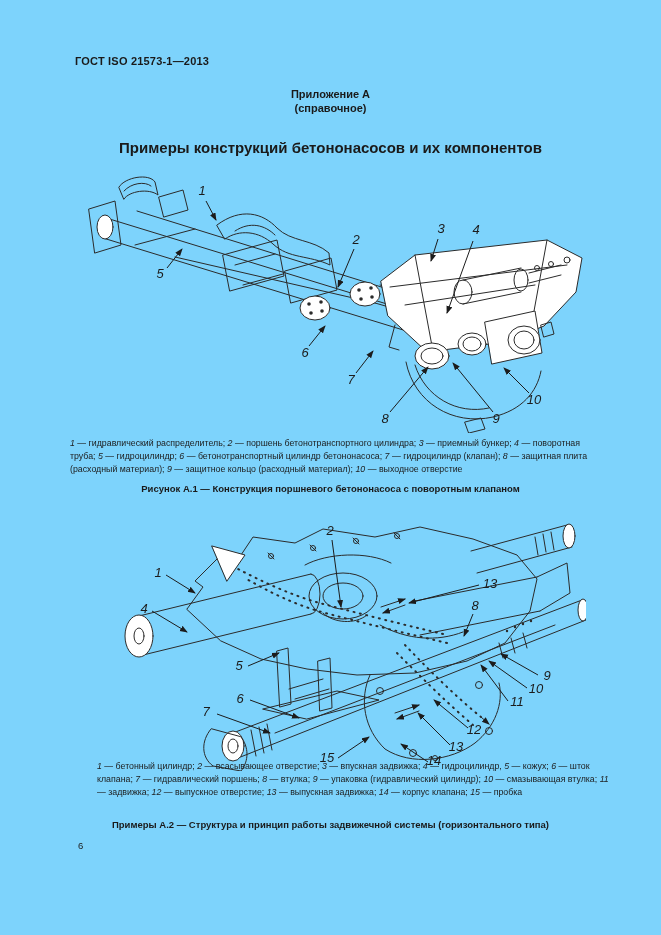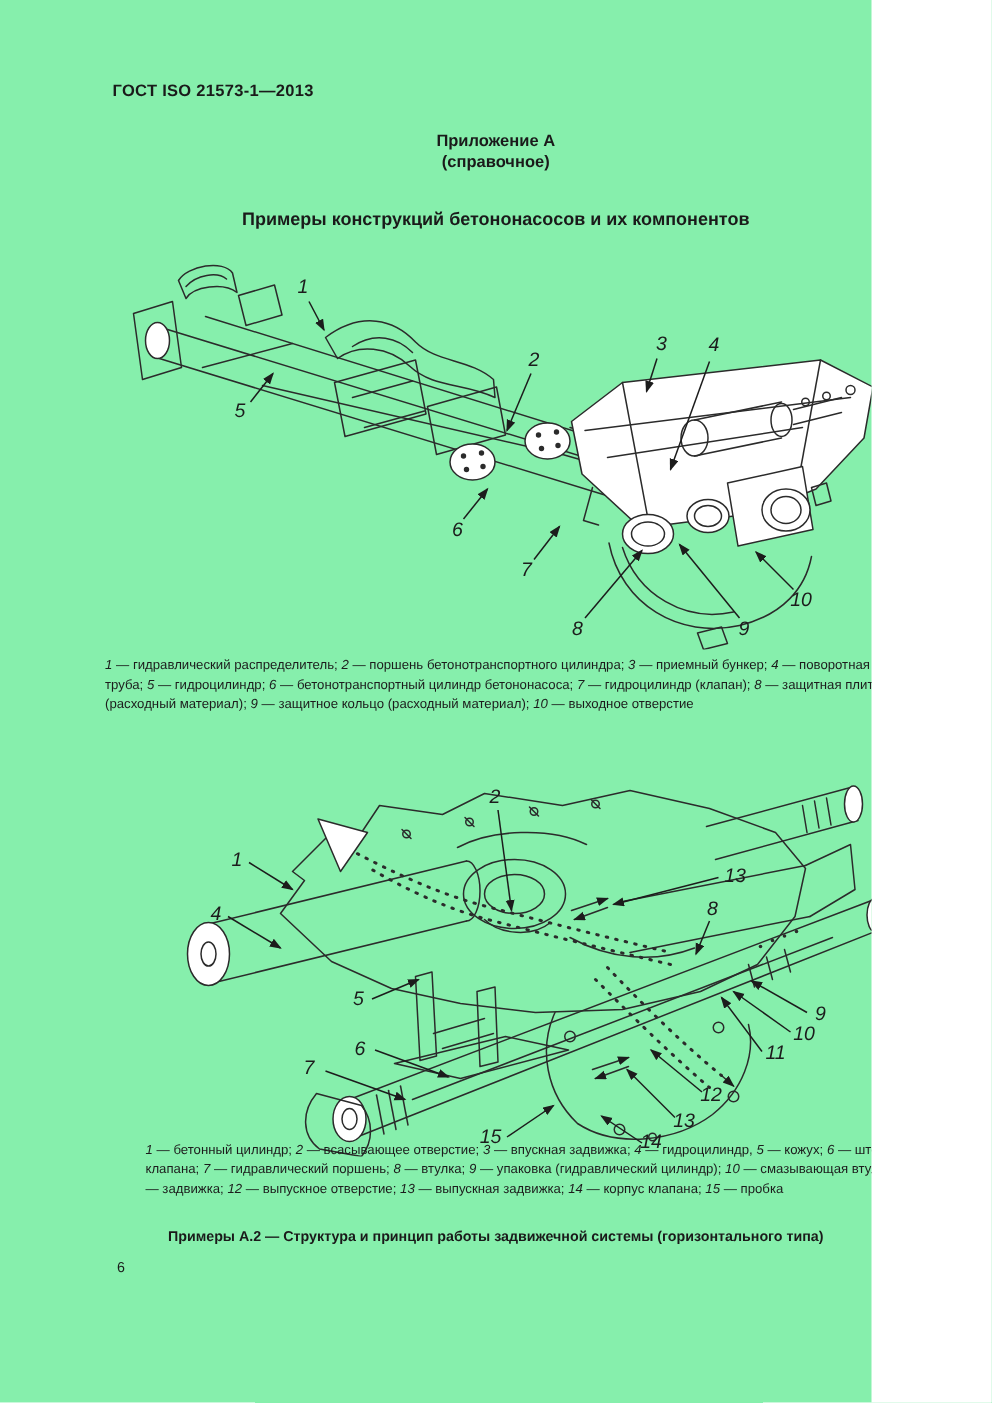--- a/index.html
+++ b/index.html
@@ -1,27 +1,27 @@
 <!DOCTYPE html>
 <html><head>
 <meta charset="utf-8">
 <style>
   html,body { margin:0; padding:0; background:#fff; }
   .page {
-    position:relative; width:581px; height:935px; background:#86efac;
+    position:relative; width:661px; height:935px; background:#7dd3fc;
     font-family:"Liberation Sans", sans-serif; color:#1a1a1a; overflow:hidden;
   }
   .doc-header {
     position:absolute; left:75px; top:55px;
     font-size:11px; font-weight:bold; letter-spacing:.2px;
   }
   .centered { position:absolute; left:75px; width:511px; text-align:center; }
   .appendix-label { top:88px;  font-size:11px; font-weight:bold; }
   .appendix-type  { top:102px; font-size:11px; font-weight:bold; }
-  .section-title  { top:139px; font-size:12px; font-weight:bold; }
+  .section-title  { top:139px; font-size:15px; font-weight:bold; }
   .fig-svg { position:absolute; left:75px; }
   .fig-a1 { top:165px; }
   .fig-a2 { top:503px; }
   .legend {
     position:absolute; left:70px; width:521px; text-align:left;
     font-size:8.8px; line-height:13px; color:#1c1c1c;
   }
   .legend i { font-style:italic; }
   .legend-a1 { top:437px; }
   .legend-a2 { top:760px;margin-left:27px; }
@@ -142,20 +142,21 @@
       <text class="co" x="85" y="113">5</text>
       <text class="co" x="230" y="192">6</text>
       <text class="co" x="276" y="219">7</text>
       <text class="co" x="310" y="258">8</text>
       <text class="co" x="421" y="258">9</text>
       <text class="co" x="459" y="239">10</text>
     </g>
   </svg>
 
   <div class="legend legend-a1"><i>1</i> — гидравлический распределитель; <i>2</i> — поршень бетонотранспортного цилиндра; <i>3</i> — приемный бункер; <i>4</i> — поворотная труба; <i>5</i> — гидроцилиндр; <i>6</i> — бетонотранспортный цилиндр бетононасоса; <i>7</i> — гидроцилиндр (клапан); <i>8</i> — защитная плита (расходный материал); <i>9</i> — защитное кольцо (расходный материал); <i>10</i> — выходное отверстие</div>
+  <div class="fig-caption caption-a1">Рисунок А.1 — Конструкция поршневого бетононасоса с поворотным клапаном</div>
 
   <svg class="fig-svg fig-a2" width="511" height="268" viewBox="0 0 511 268" xmlns="http://www.w3.org/2000/svg">
     <defs>
       <marker id="ar2" markerWidth="9" markerHeight="8" refX="7" refY="3" orient="auto" markerUnits="userSpaceOnUse">
         <path d="M0,0 L8,3 L0,6 Z" fill="#1c1c1c"></path>
       </marker>
     </defs>
     <g class="art">
 
       <path d="M112,106 L128,84 L120,78 L148,50 L162,58 L178,34 L220,40 L248,26 L300,34 L345,24 L398,36 L442,52 L462,76 L455,108 L430,140 L392,158 L340,170 L282,172 L232,166 L186,156 L146,138 Z"></path>

